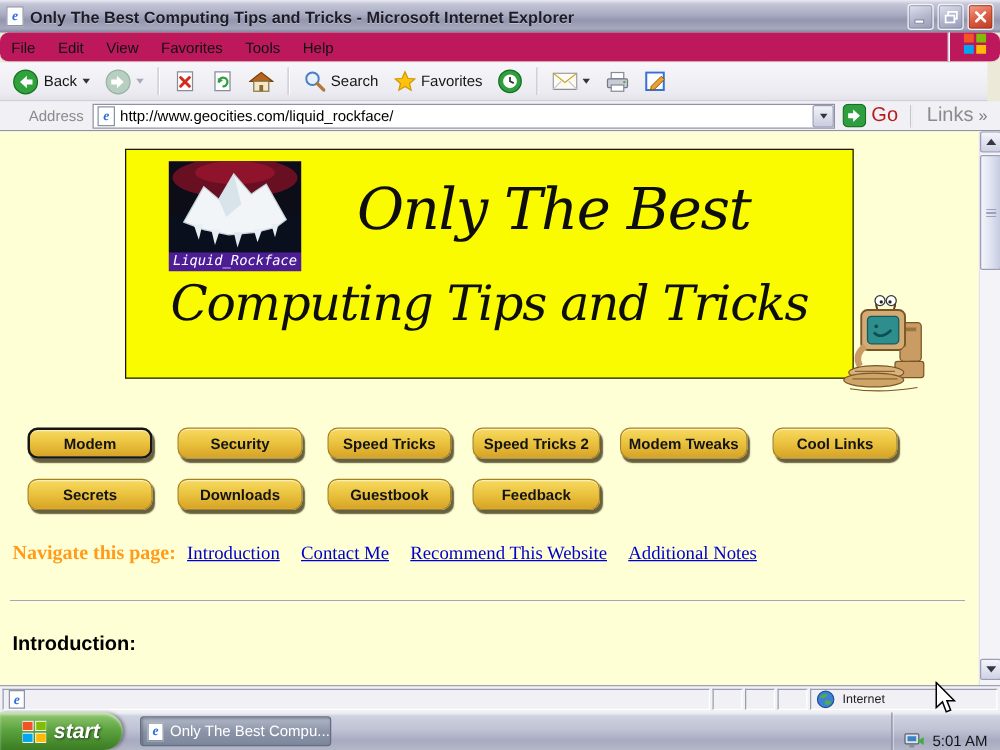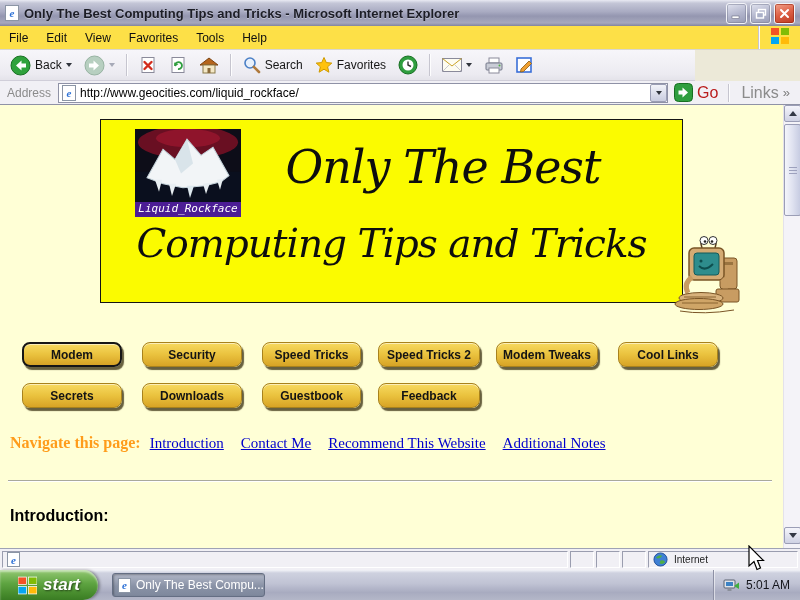--- a/index.html
+++ b/index.html
@@ -15,39 +15,39 @@
     font:bold italic 11px "Liberation Serif",serif;color:#2a6fd6;}
   .title-text{flex:1;margin-left:5px;font-weight:bold;font-size:13px;color:#1c1d26;
     white-space:nowrap;overflow:hidden;text-shadow:0 1px 0 rgba(255,255,255,.35);}
   .win-btn{width:21px;height:21px;margin-left:3px;border:1px solid #f2f3f8;border-radius:3px;flex:none;
     display:flex;align-items:center;justify-content:center;box-sizing:border-box;
     background:linear-gradient(160deg,#e2e4f0 0%,#b2b5cc 55%,#989bb6 100%);box-shadow:inset 0 0 0 1px rgba(120,123,145,.5);}
   .win-btn.close{background:linear-gradient(160deg,#f3a38c 0%,#dd5f45 50%,#bb3b22 100%);box-shadow:inset 0 0 0 1px rgba(150,40,20,.6);}
 
   
   .menubar{position:absolute;left:0;top:26px;width:800px;height:24px;box-sizing:border-box;
-    background:#fde047;border-bottom:1px solid #d8d6d0;display:flex;align-items:center;}
+    background:#be185d;border-bottom:1px solid #d8d6d0;display:flex;align-items:center;border-radius:7px;}
   .menu-item{padding:4px 9px;font-size:12px;color:#101010;}
   .menubar-right{margin-left:auto;display:flex;align-items:center;height:100%;}
   .vsep{width:1px;height:100%;background:#c7c5d0;border-right:1px solid #fbfbfd;}
   .flag-wrap{padding:0 11px;}
 
   
-  .toolbar{position:absolute;left:0;top:50px;width:695px;height:31px;box-sizing:border-box;
+  .toolbar{position:absolute;left:0;top:50px;width:790px;height:31px;box-sizing:border-box;
     background:linear-gradient(180deg,#f7f6fa 0%,#ecebf1 80%,#e4e3ea 100%);
     border-bottom:1px solid #d0ced9;display:flex;align-items:center;padding-left:5px;gap:2px;}
   .tb-btn{display:flex;align-items:center;gap:4px;padding:2px 5px;border-radius:3px;font-size:12px;color:#161616;}
   .dd{width:0;height:0;border-left:3px solid transparent;border-right:3px solid transparent;border-top:4px solid #30343c;}
   .dd.dim{border-top-color:#a7aab8;}
   .tsep{width:1px;height:22px;background:#c6c5cf;border-right:1px solid #fdfdfe;margin:0 4px;flex:none;}
 
   
   .addressbar{position:absolute;left:0;top:81px;width:800px;height:24px;box-sizing:border-box;
     background:#f1f0f5;border-bottom:1px solid #8f92a6;display:flex;align-items:center;padding:0 3px;}
-  .addr-label{font-size:12px;color:#8b8b8b;padding:0 7px 0 4px;}
+  .addr-label{font-size:12px;color:#8b8b8b;padding:0 7px 0 4px;margin-left:16px;}
   .addr-input{flex:1;height:20px;background:#fff;border:1px solid #8f92a6;box-sizing:border-box;
     display:flex;align-items:center;padding:0 0 0 3px;gap:4px;}
   .addr-url{flex:1;font-size:12px;color:#000;white-space:nowrap;overflow:hidden;}
   .addr-drop{width:17px;height:18px;box-sizing:border-box;border:1px solid #9a9db4;border-radius:2px;
     background:linear-gradient(180deg,#f2f3f9,#c9ccdf);display:flex;align-items:center;justify-content:center;}
   .go-btn{display:flex;align-items:center;gap:4px;padding:0 6px;font-size:16px;color:#b91c1c;}
   .links-label{font-size:16px;color:#8b8b8b;padding-left:7px;}
   .links-chevron{font-size:13px;color:#7d7d7d;padding:0 7px 0 4px;}
 
   
@@ -122,21 +122,21 @@
     background:linear-gradient(180deg,#94c973 0%,#5ea441 45%,#45892b 82%,#3a7c23 100%);
     box-shadow:inset 0 2px 2px rgba(255,255,255,.5),2px 0 3px rgba(0,0,0,.35);
     display:flex;align-items:center;justify-content:center;gap:6px;
     color:#fff;font:bold italic 17px "Liberation Sans",sans-serif;text-shadow:1px 1px 2px rgba(0,0,0,.55);}
   .task-btn{margin-left:14px;width:153px;height:24px;box-sizing:border-box;cursor:pointer;
     background:linear-gradient(180deg,#b2b8c8 0%,#8992a6 55%,#7e889c 100%);
     border:1px solid #646e83;border-radius:3px;box-shadow:inset 1px 1px 2px rgba(0,0,0,.28);
     display:flex;align-items:center;gap:5px;padding:0 5px;color:#fff;font-size:12px;
     white-space:nowrap;overflow:hidden;}
   .task-btn .docicon{width:13px;height:15px;}
-  .tray{margin-left:auto;height:30px;display:flex;align-items:center;gap:6px;padding:0 10px 0 9px;
+  .tray{margin-left:auto;height:30px;display:flex;align-items:flex-end;gap:6px;padding:0 10px 0 9px;
     border-left:1px solid #8d90a5;box-shadow:inset 1px 0 0 rgba(255,255,255,.55);}
   .clock{font-size:12px;color:#14151b;}
 
   .cursor{position:absolute;left:747px;top:545px;z-index:99;pointer-events:none;}
 </style>
 </head>
 <body>
 
 <div id="screen">
 

